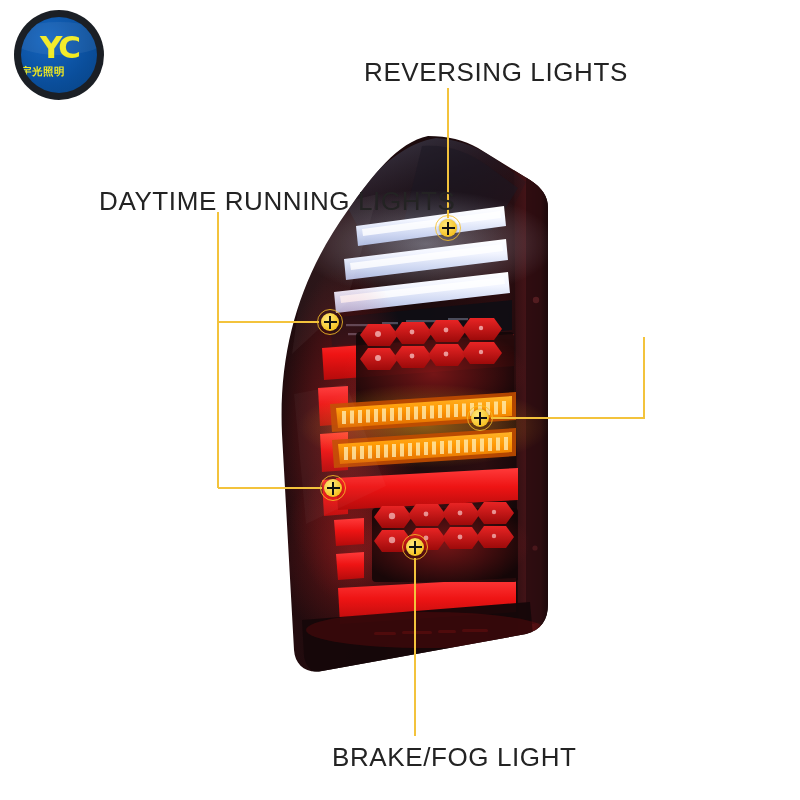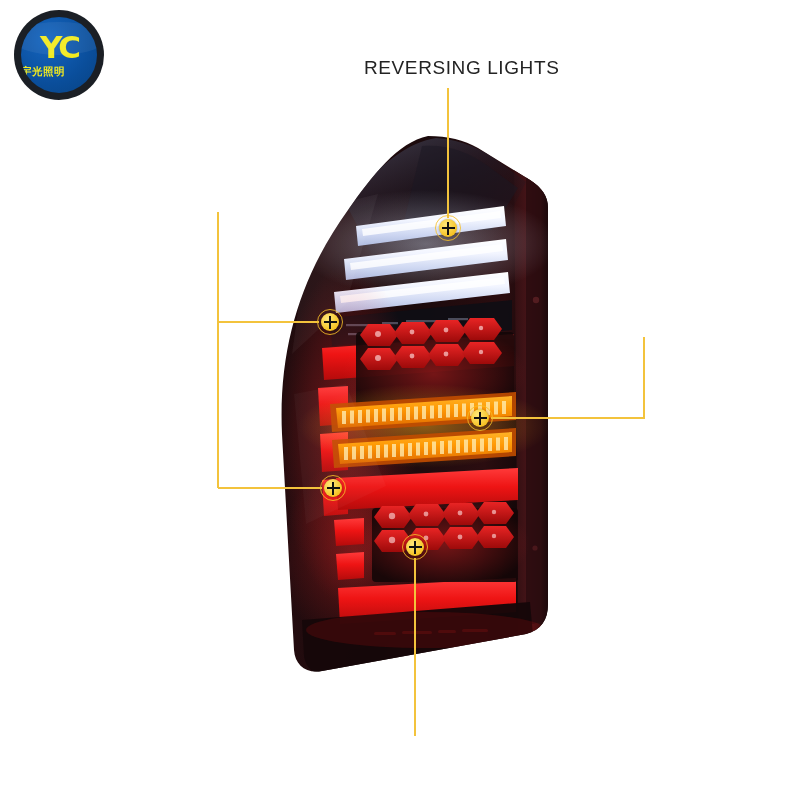--- a/index.html
+++ b/index.html
@@ -43,21 +43,21 @@
     font-family:"DejaVu Sans", sans-serif;
     font-size:10.5px;line-height:13px;font-weight:bold;letter-spacing:0.5px;
     white-space:nowrap;
   }
 
   
   .callout-label{
     position:absolute;
     color:#232323;
     font-family:"Liberation Sans", sans-serif;
-    font-size:19px;
+    font-size:26px;
     letter-spacing:0.6px;
     white-space:nowrap;
   }
   #lbl-reversing{left:364px;top:57px;}
   #lbl-drl{left:99px;top:186px;}
   #lbl-turn{left:581px;top:309px;}
   #lbl-brake{left:332px;top:742px;}
 
   
   #leaders{position:absolute;left:0;top:0;width:800px;height:800px;pointer-events:none;}
@@ -398,16 +398,18 @@
 
   <div class="marker" style="left:415px;top:547px;">
     <div class="ring-out"></div>
     <div class="ring-in"></div>
     <div class="plus-v"></div>
     <div class="plus-h"></div>
   </div>
 
   <div id="lbl-reversing" class="callout-label">REVERSING LIGHTS</div>
 
-
-
+  <div id="lbl-drl" class="callout-label">DAYTIME RUNNING LIGHTS</div>
+
+
+  <div id="lbl-brake" class="callout-label">BRAKE/FOG LIGHT</div>
 
 </div>
 
 </body></html>

